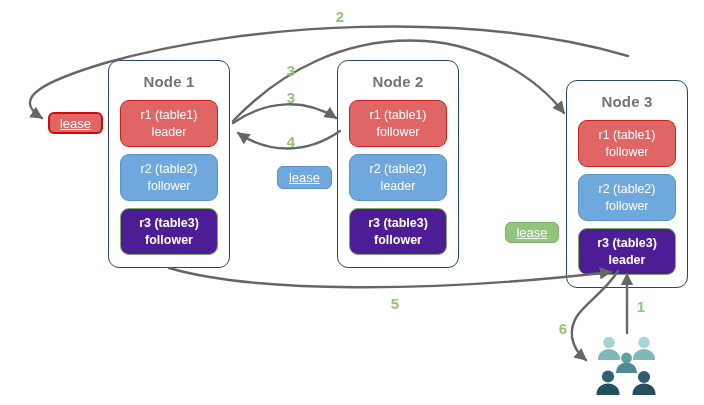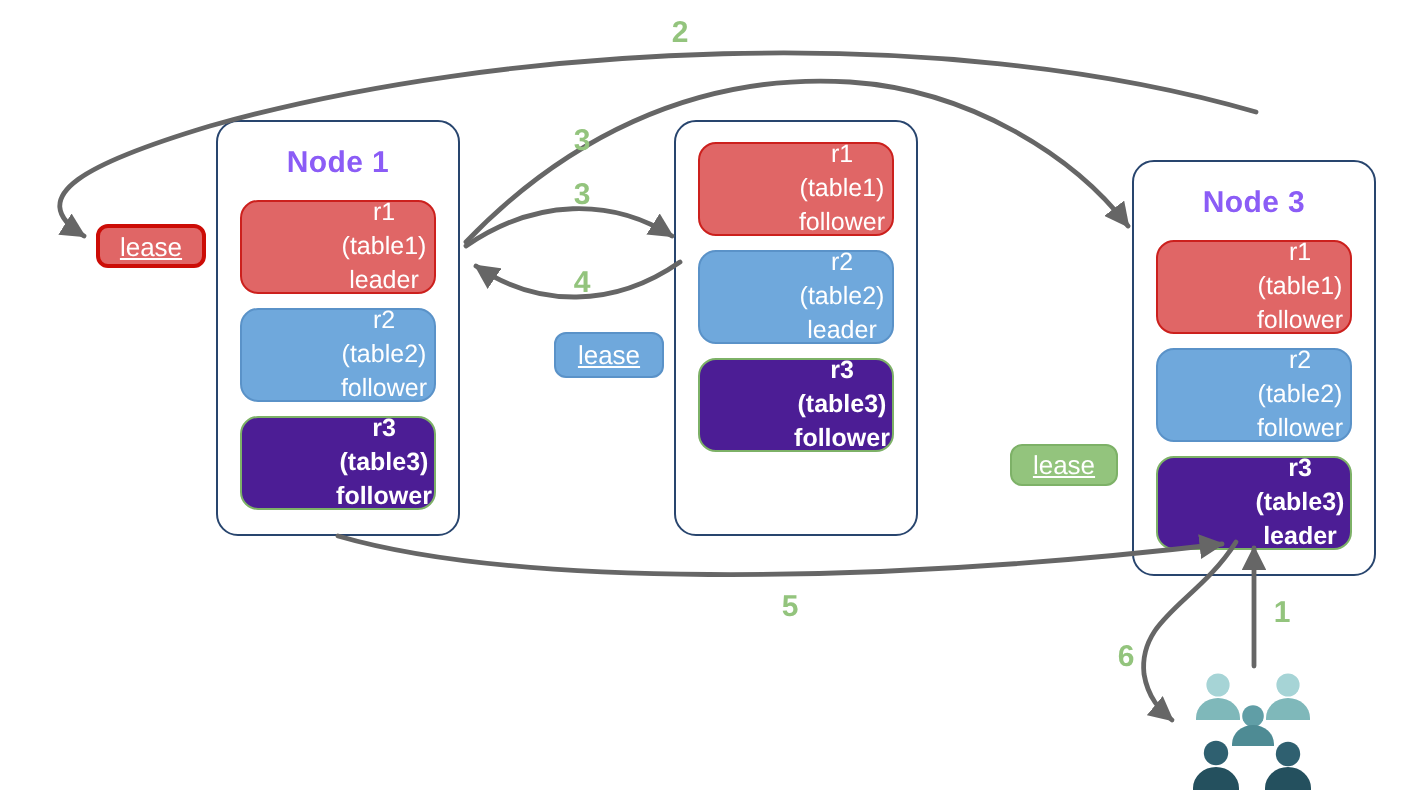--- a/index.html
+++ b/index.html
@@ -8,27 +8,27 @@
     font-family:"Liberation Sans", sans-serif;
   }
   
   .node{
     position:absolute;top:60px;height:208px;width:122px;
     background:#ffffff;border:1.6px solid #28456e;border-radius:11px;
     box-sizing:border-box;display:flex;flex-direction:column;align-items:stretch;
     padding:10px 11px 0 11px;
   }
   .node-title{
-    text-align:center;font-weight:bold;font-size:15px;color:#8b5cf6;
+    text-align:center;font-weight:bold;font-size:15px;color:#737373;
     margin:2px 0 10px 0;letter-spacing:.2px;
   }
   .replica{
     height:47px;margin-bottom:7px;border-radius:9px;box-sizing:border-box;
     display:flex;align-items:center;justify-content:center;text-align:center;
-    color:#ffffff;font-size:12.5px;line-height:1.35;white-space:pre-line;padding-left:46px;
+    color:#ffffff;font-size:12.5px;line-height:1.35;white-space:pre-line;
   }
   .replica.red{background:#e06666;border:1.5px solid #cc201d;}
   .replica.blue{background:#6fa8dc;border:1.5px solid #5a92c8;text-align:center;}
   .replica.green{background:#4c1d95;border:1.5px solid #7db167;font-weight:bold;}
   
   .lease{
     position:absolute;box-sizing:border-box;border-radius:6px;
     display:flex;align-items:center;justify-content:center;
     color:#ffffff;font-size:13px;text-decoration:underline;
   }
@@ -60,20 +60,21 @@
     <div class="node-title">Node 1</div>
     <div class="replica red">r1 (table1)
 leader</div>
     <div class="replica blue">r2 (table2)
 follower</div>
     <div class="replica green">r3 (table3)
 follower</div>
   </div>
 
   <div class="node" style="left:337px;">
+    <div class="node-title">Node 2</div>
     <div class="replica red">r1 (table1)
 follower</div>
     <div class="replica blue">r2 (table2)
 leader</div>
     <div class="replica green">r3 (table3)
 follower</div>
   </div>
 
   <div class="node" style="left:566px;margin-top:20px;">
     <div class="node-title">Node 3</div>

